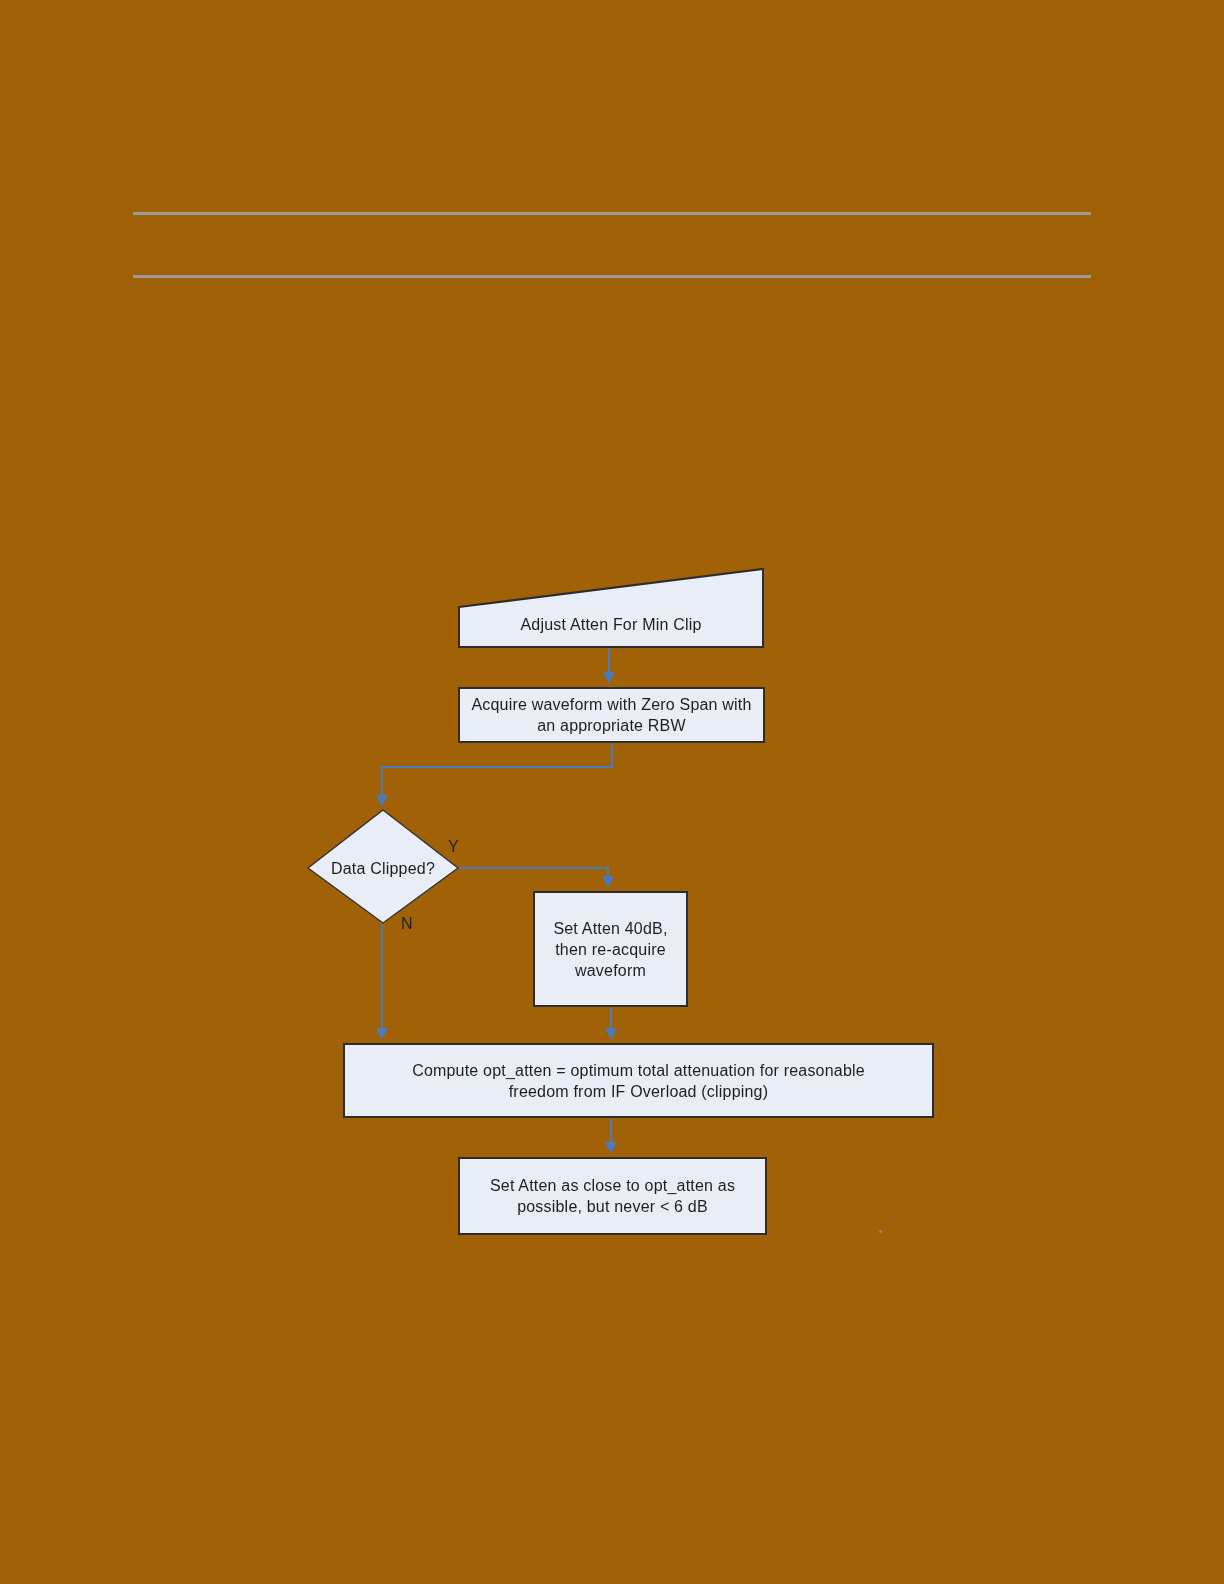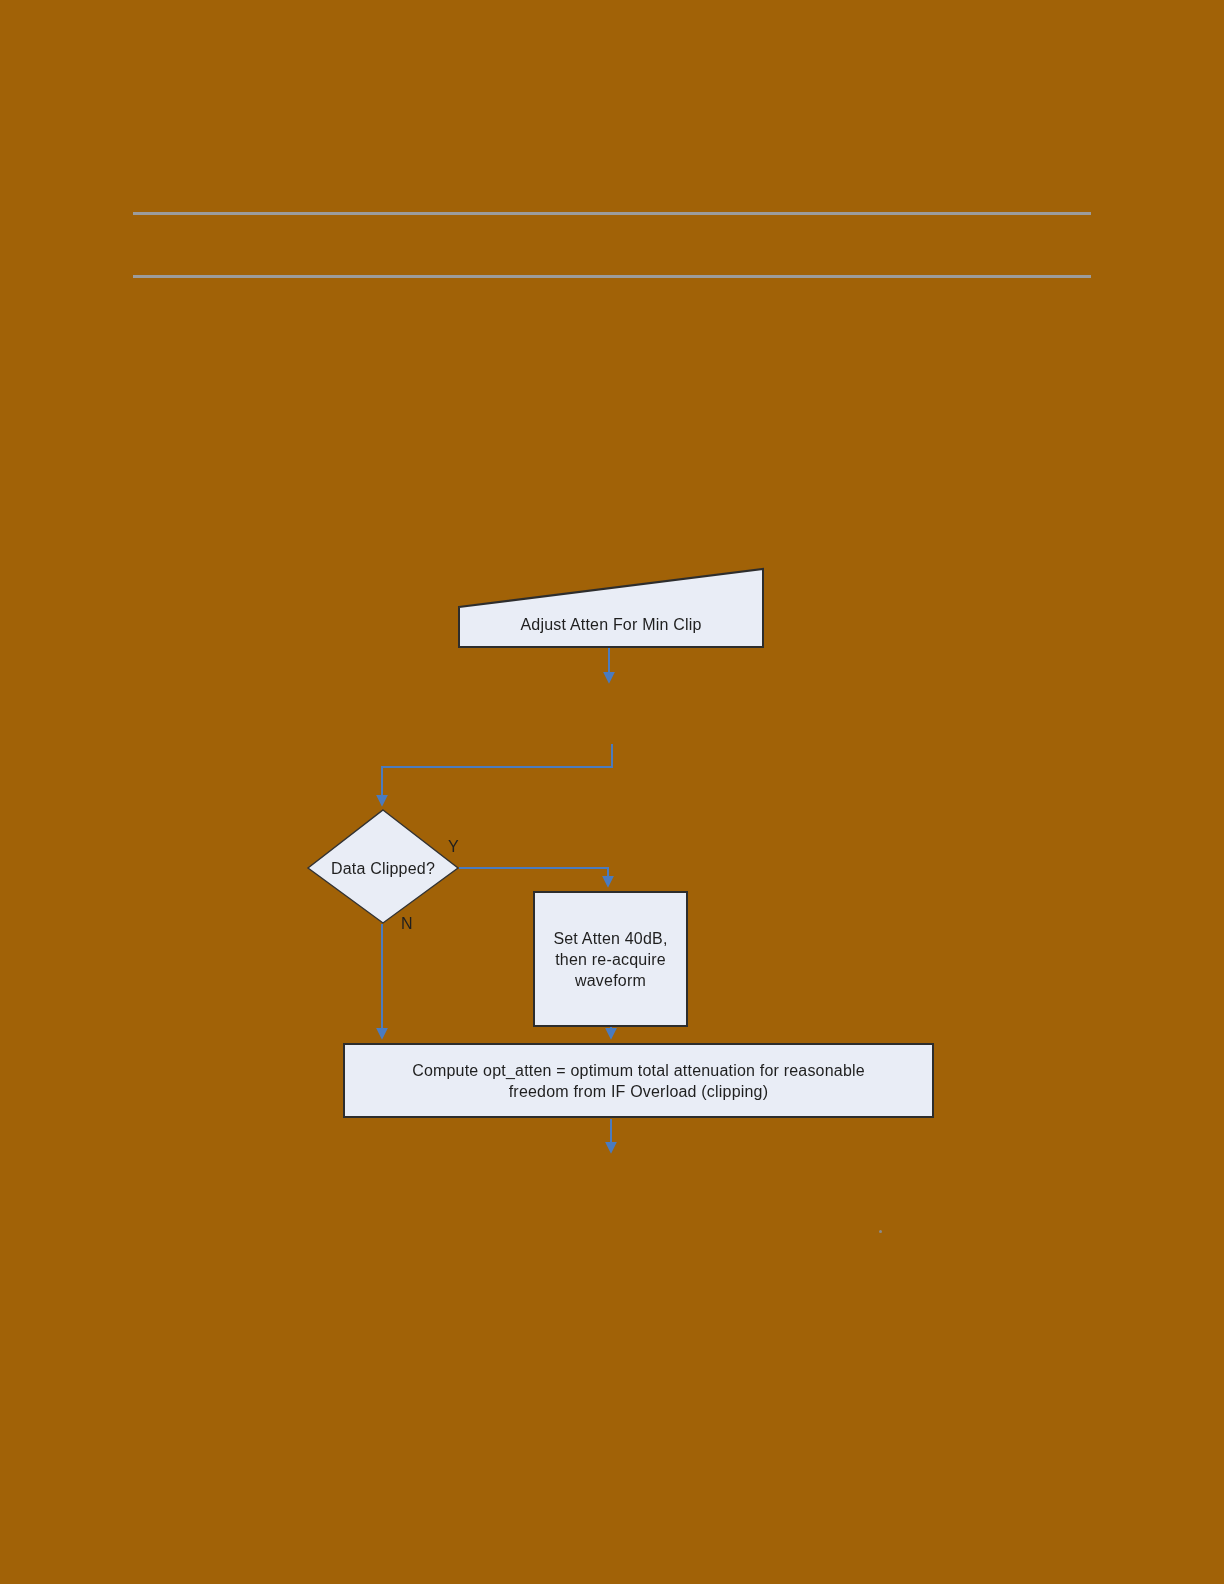--- a/index.html
+++ b/index.html
@@ -60,21 +60,21 @@
     line-height: 21px;
     letter-spacing: 0.2px;
     white-space: pre-line;
     box-sizing: border-box;
   }
   .node {
     background: #e9edf6;
     border: 2px solid #2d2d2d;
   }
   .node-acquire  { left: 458px; top: 687px;  width: 307px; height: 56px; }
-  .node-set40    { left: 533px; top: 891px;  width: 155px; height: 136px; }
+  .node-set40    { left: 533px; top: 891px;  width: 155px; height: 116px; }
   .node-compute  { left: 343px; top: 1043px; width: 591px; height: 75px; }
   .node-setclose { left: 458px; top: 1157px; width: 309px; height: 78px; }
 
   .label-adjust  { left: 459px; top: 601px;  width: 304px; height: 46px; }
   .label-diamond { left: 308px; top: 848px;  width: 150px; height: 40px; }
 
   .branch-label {
     position: absolute;
     color: #1f1f1f;
     font-size: 16px;
@@ -116,30 +116,34 @@
     <path class="connector" d="M 609 648 L 609 682" marker-end="url(#arrowhead)"></path>
     <path class="connector" d="M 612 744 L 612 767 L 382 767 L 382 805" marker-end="url(#arrowhead)"></path>
     <path class="connector" d="M 459 868 L 608 868 L 608 886" marker-end="url(#arrowhead)"></path>
     <path class="connector" d="M 382 924 L 382 1038" marker-end="url(#arrowhead)"></path>
     <path class="connector" d="M 611 1008 L 611 1038" marker-end="url(#arrowhead)"></path>
     <path class="connector" d="M 611 1119 L 611 1152" marker-end="url(#arrowhead)"></path>
   </svg>
 
   <div class="shape-label label-adjust">Adjust Atten For Min Clip</div>
 
+  <div class="node node-acquire">Acquire waveform with Zero Span with
+an appropriate RBW</div>
 
   <div class="shape-label label-diamond">Data Clipped?</div>
 
   <div class="branch-label branch-y">Y</div>
 
   <div class="branch-label branch-n">N</div>
 
   <div class="node node-set40">Set Atten 40dB,
 then re-acquire
 waveform</div>
 
   <div class="node node-compute">Compute opt_atten = optimum total attenuation for reasonable
 freedom from IF Overload (clipping)</div>
 
+  <div class="node node-setclose">Set Atten as close to opt_atten as
+possible, but never &lt; 6 dB</div>
 
   <div class="stray-dot"></div>
 
 </div>
 
 </body></html>

